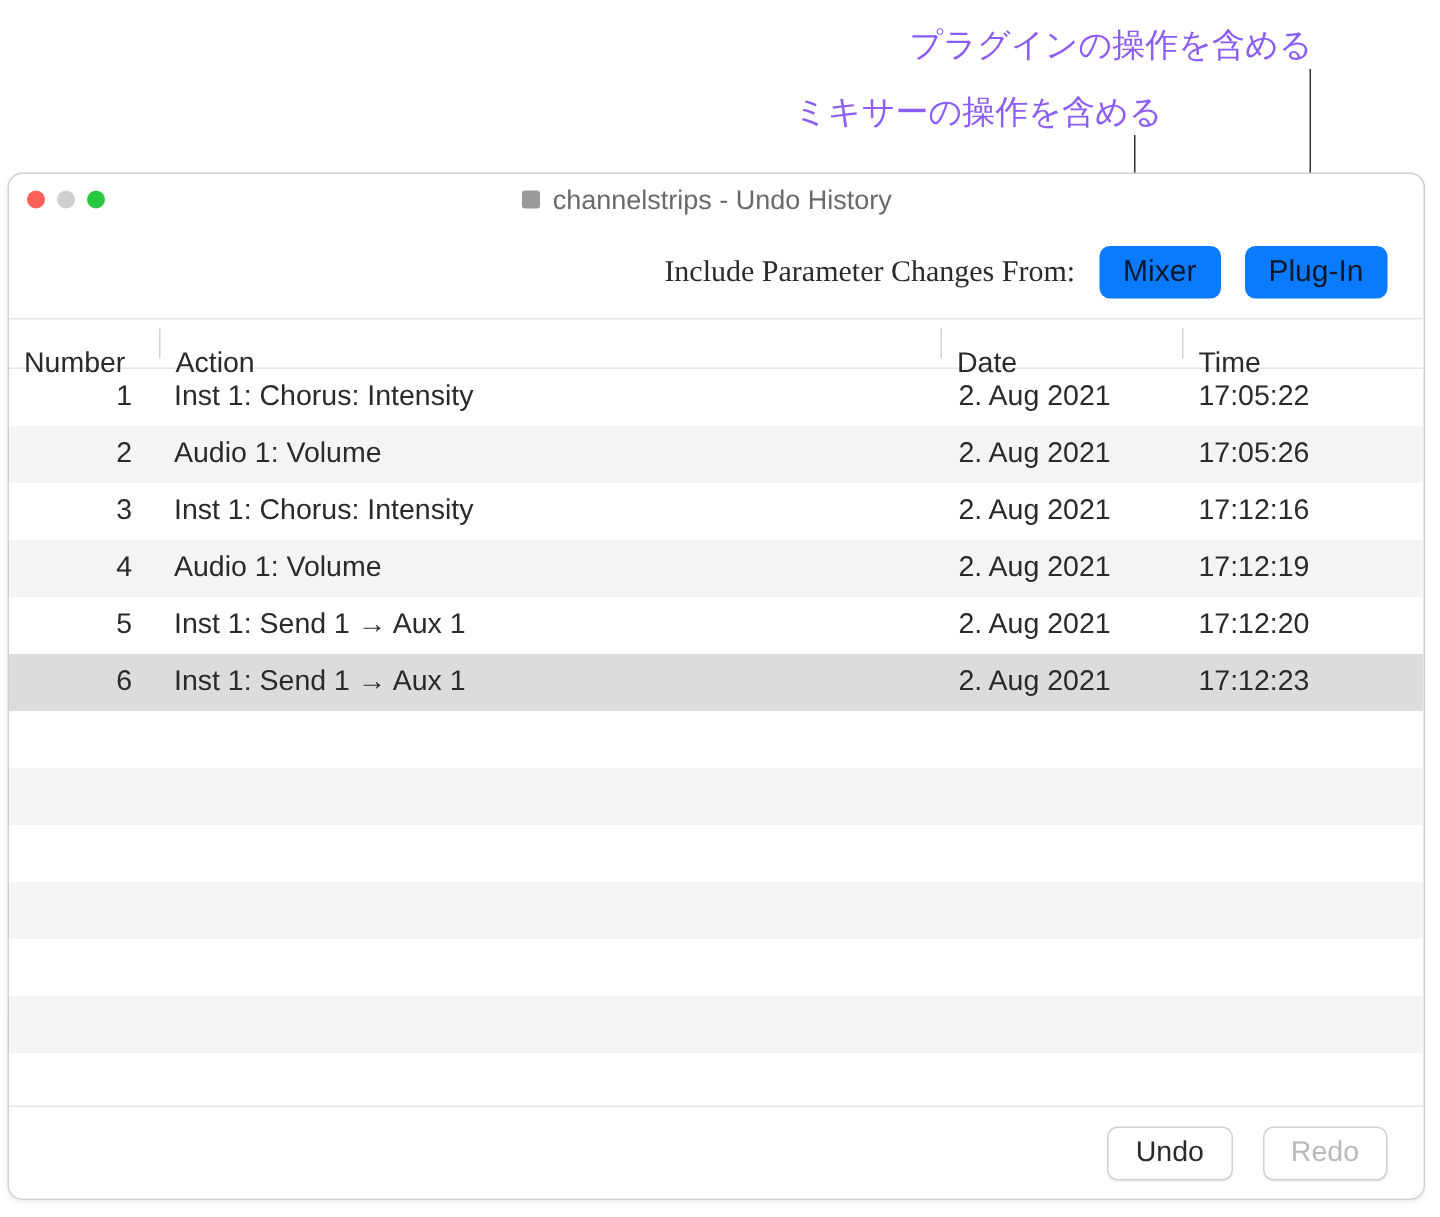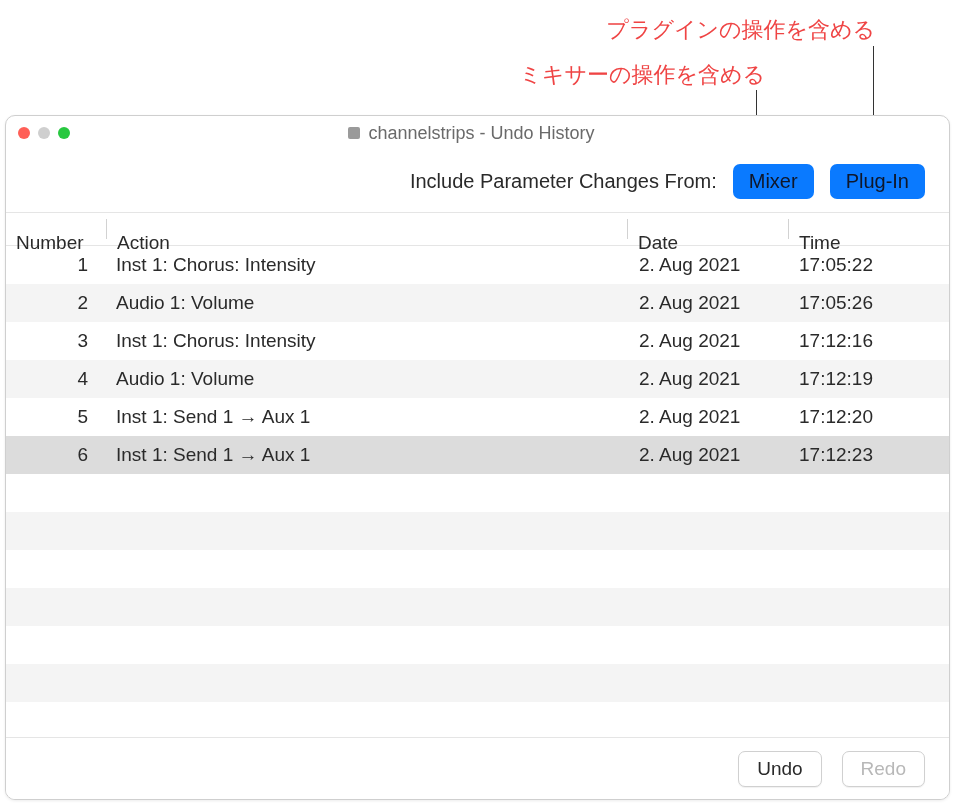--- a/index.html
+++ b/index.html
@@ -17,31 +17,31 @@
     .callouts {
       position: absolute;
       top: 0;
       left: 0;
       right: 0;
       height: 115px;
     }
     .callout-label {
       position: absolute;
       font-size: 22px;
-      color: #ef4444;
+      color: #8b5cf6;
       white-space: nowrap;
     }
     .callout-plugin {
       top: 15px;
       right: 85px;
       text-align: right;
     }
     .callout-mixer {
       top: 60px;
-      right: 195px;
+      right: 185px;
       text-align: center;
     }
     .leader-line {
       position: absolute;
       width: 1px;
       background: #333;
     }
     .leader-plugin {
       top: 46px;
       left: 873px;
@@ -109,20 +109,21 @@
       height: 62px;
       display: flex;
       align-items: center;
       justify-content: flex-end;
       padding: 0 24px;
       gap: 16px;
     }
     .toolbar-label {
       font-size: 20px;
       color: #2a2a2a;
+      font-family: Liberation Serif, serif;
     }
     .pill-button {
       background: #0a7aff;
       color: #0f172a;
       border: none;
       border-radius: 7px;
       padding: 6px 16px;
       font-size: 20px;
       cursor: pointer;
     }

